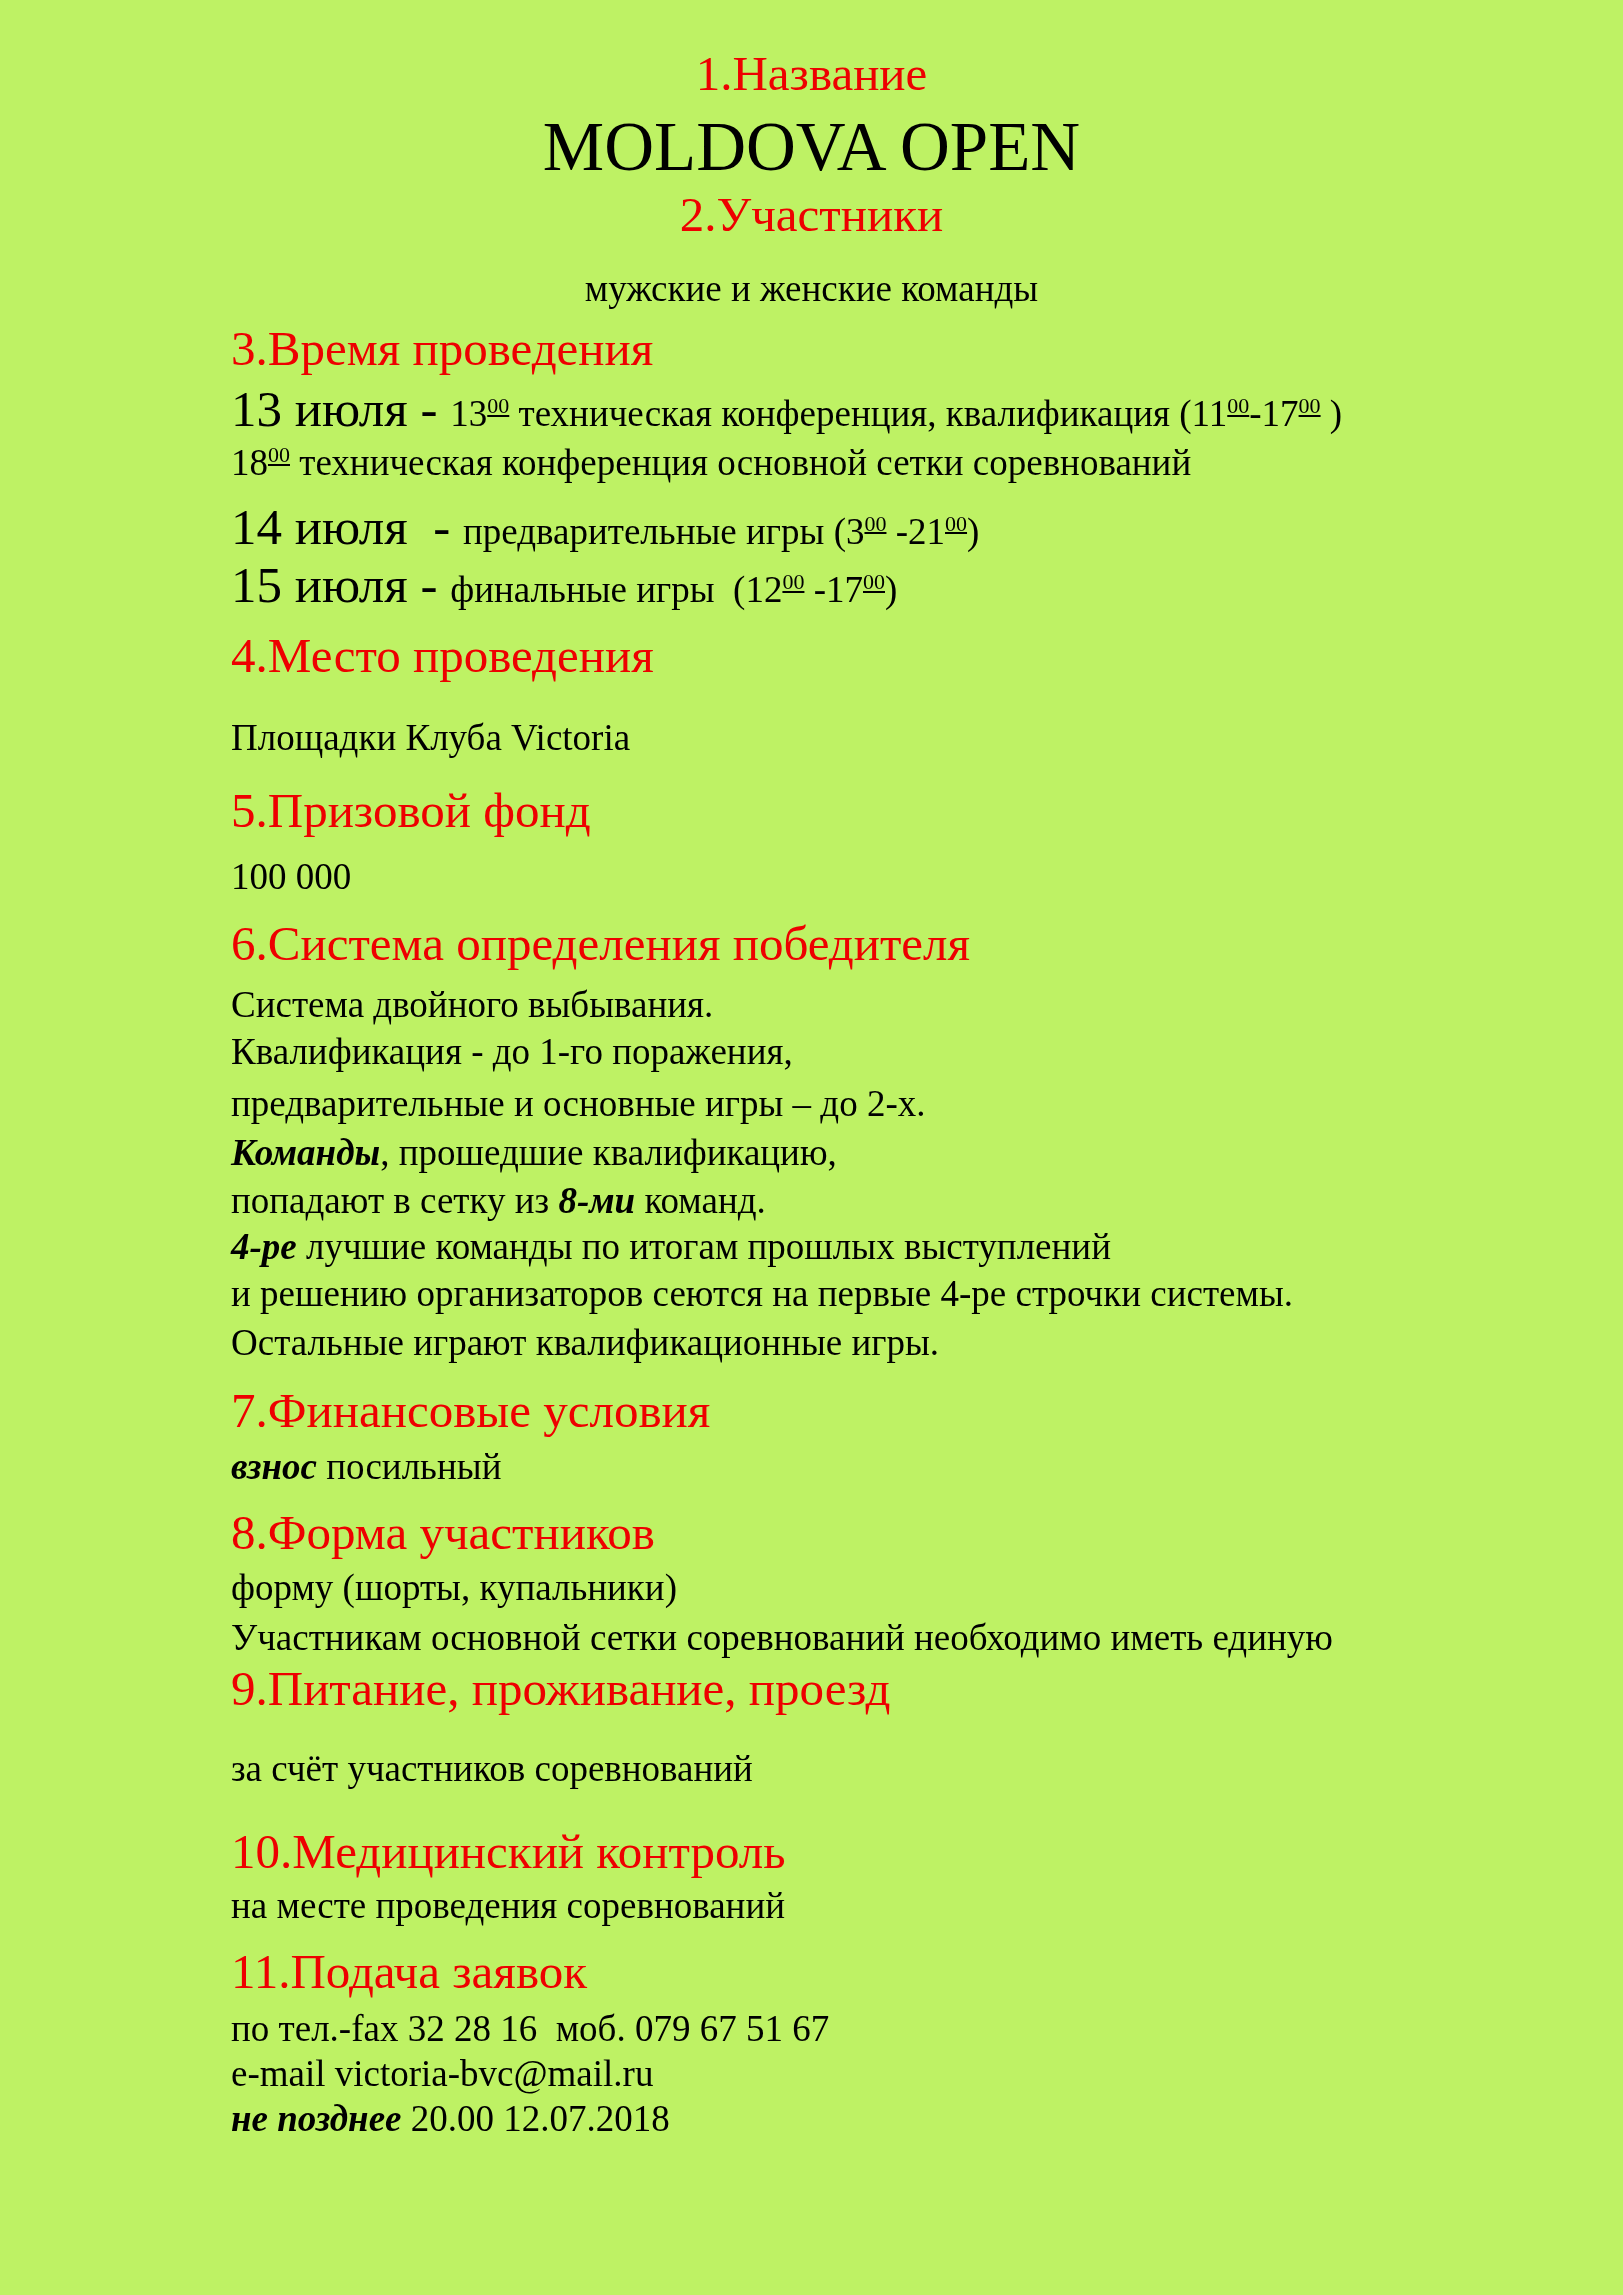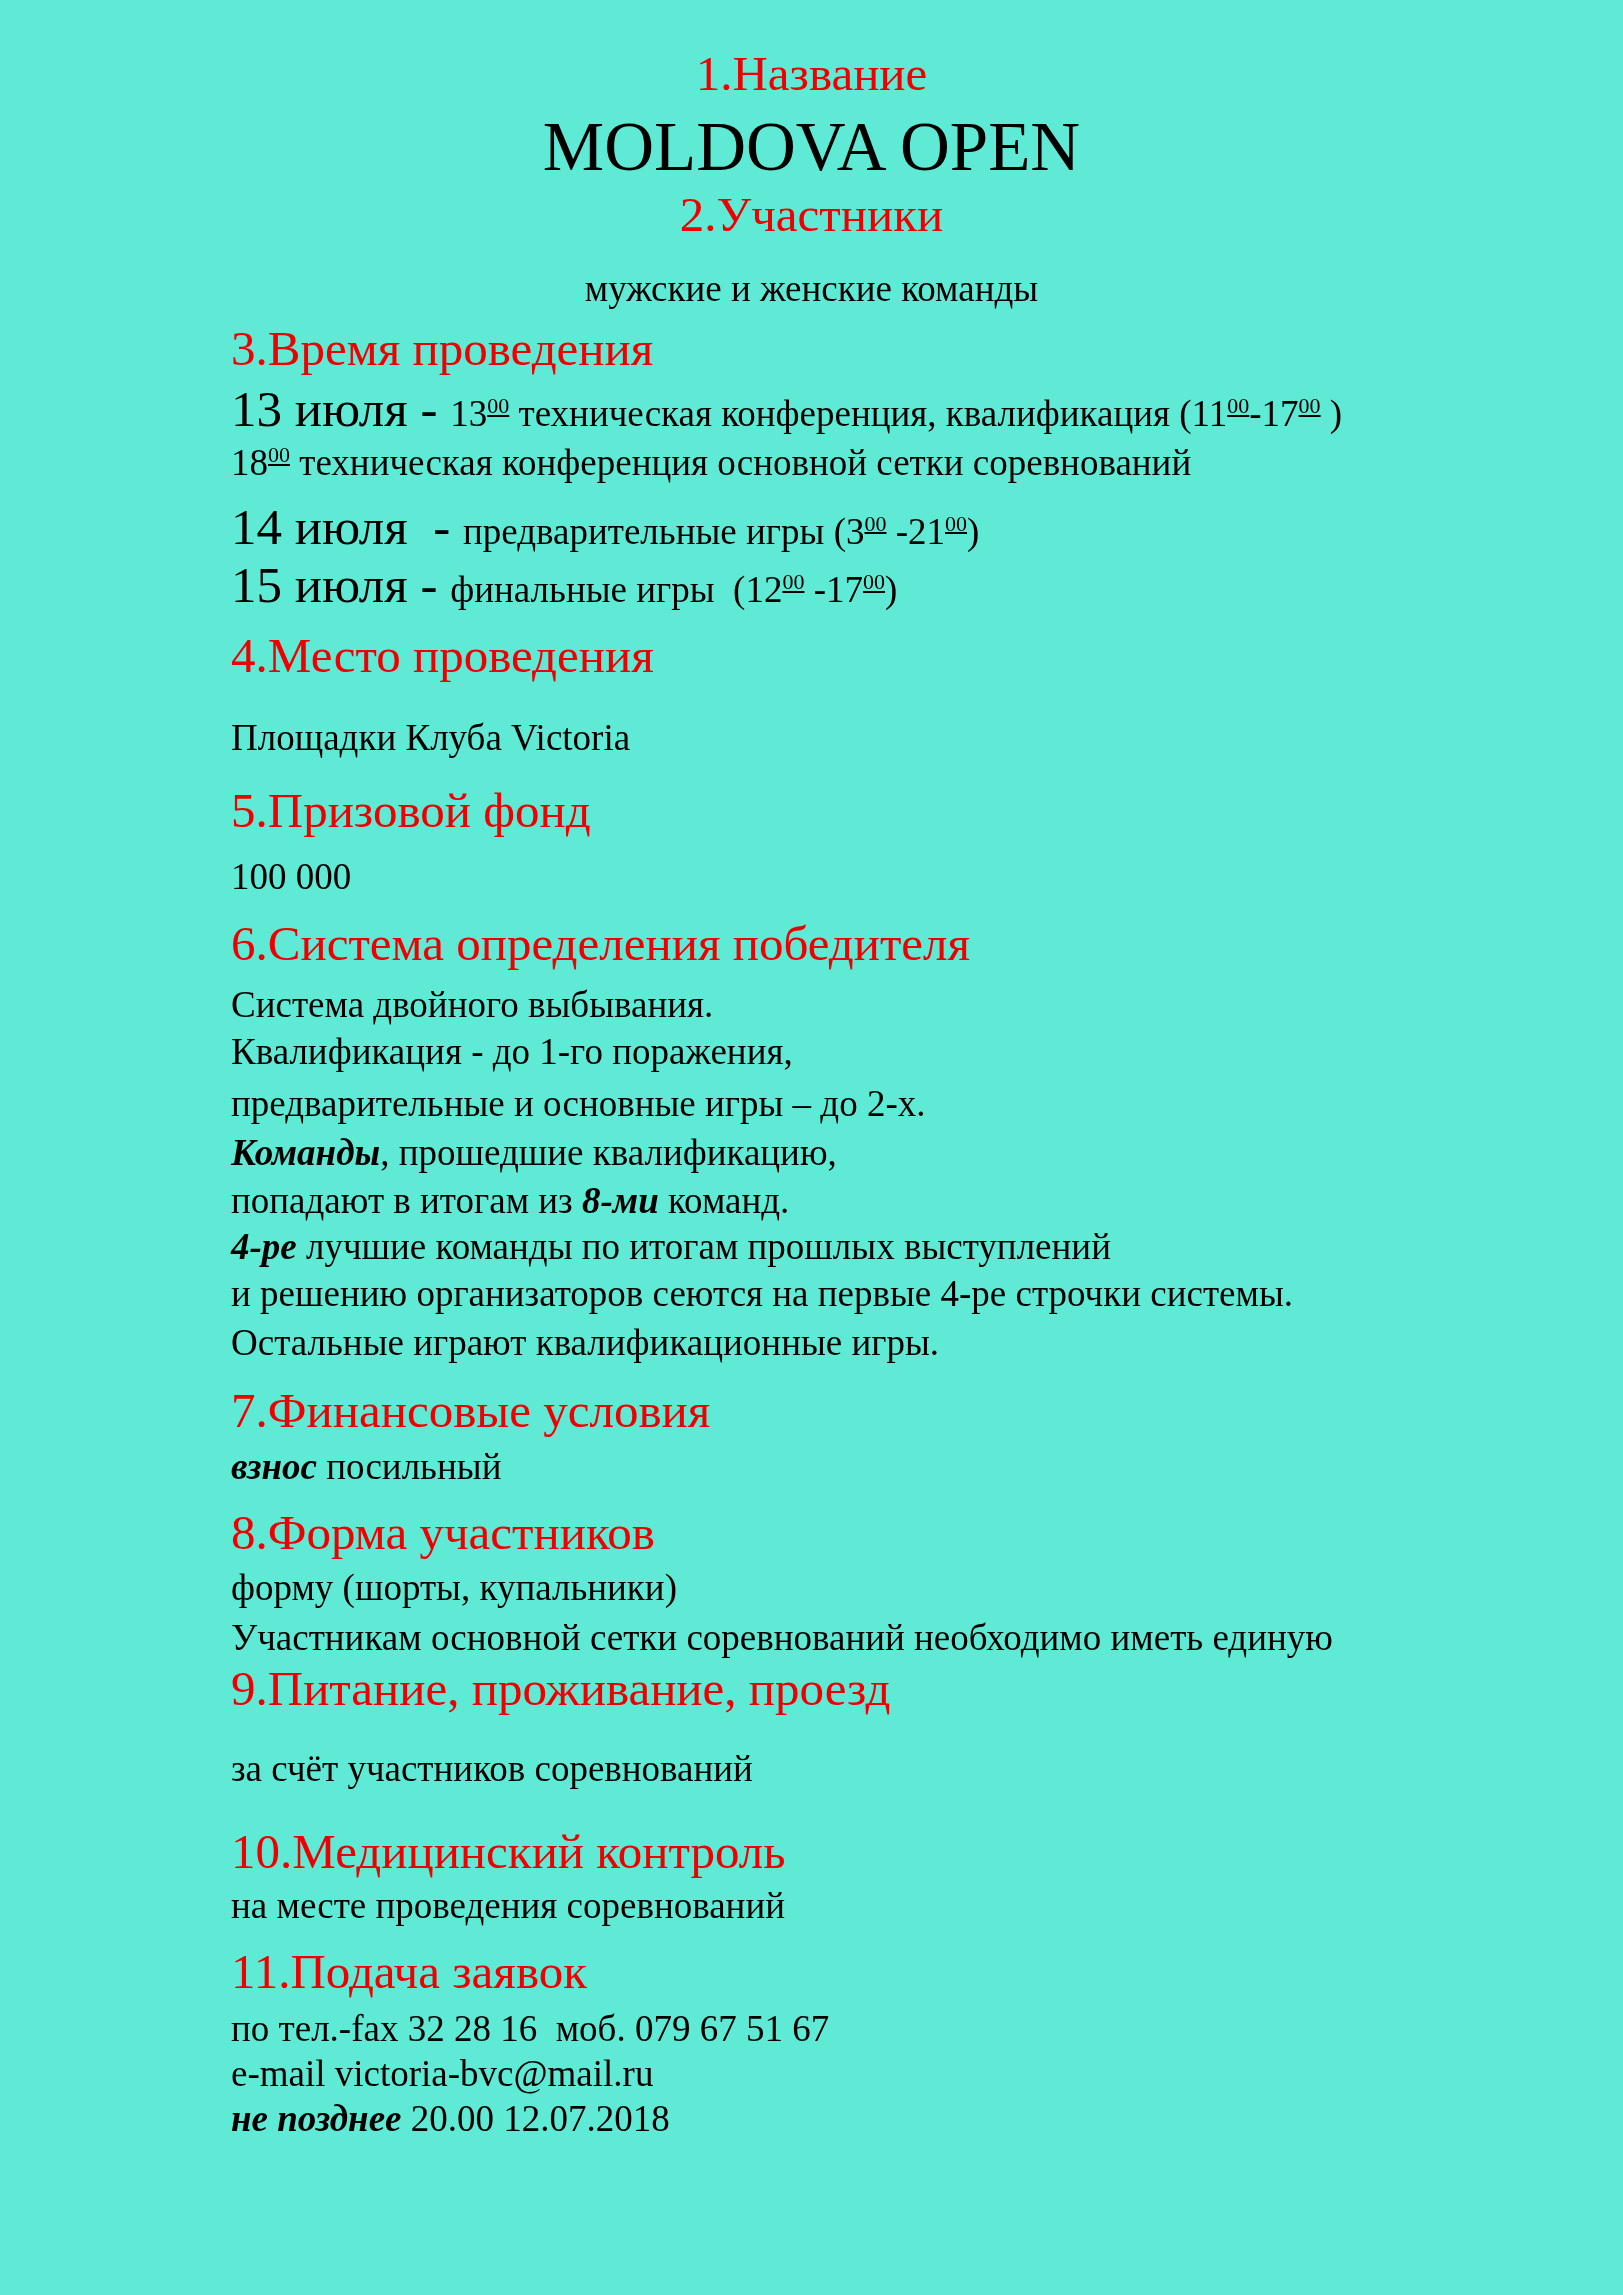--- a/index.html
+++ b/index.html
@@ -1,20 +1,20 @@
 <!DOCTYPE html>
 <html lang="ru" style="--accent: #ee0000;font-size:10.5px"><head>
 <meta charset="utf-8">
 <style>
   html,body { margin:0; padding:0; background:#ffffff; }
   .page {
     position:relative;
     width:1623px; height:2295px;
     margin:0 auto;
-    background:#5eead4;
+    background:#bef264;
     color:#000000;
     font-family:"Liberation Serif","DejaVu Serif",serif;
     overflow:hidden;
   }
   .line   { margin-left:231px; line-height:1.15; font-size:37px; }
   .center { margin-left:0; text-align:center; }
   .h      { font-size:49px; color:var(--accent,#ee0000); }
   .title  { font-size:69px; }
   .big    { font-size:51px; }
   .med    { font-size:37px; }
@@ -45,21 +45,21 @@
   <div class="line med" style="margin-top:33px">Площадки Клуба Victoria</div>
 
   <div class="line h" style="margin-top:23px">5.Призовой фонд</div>
   <div class="line med" style="margin-top:16.3px">100 000</div>
 
   <div class="line h" style="margin-top:18.3px">6.Система определения победителя</div>
   <div class="line med" style="margin-top:11px">Система двойного выбывания.</div>
   <div class="line med" style="margin-top:5.2px">Квалификация - до 1-го поражения,</div>
   <div class="line med" style="margin-top:9.1px">предварительные и основные игры – до 2-х.</div>
   <div class="line med" style="margin-top:6.5px"><span class="b">Команды</span><span>, прошедшие квалификацию,</span></div>
-  <div class="line med" style="margin-top:5.2px"><span>попадают в итогам из </span><span class="b">8-ми</span><span> команд.</span></div>
+  <div class="line med" style="margin-top:5.2px"><span>попадают в сетку из </span><span class="b">8-ми</span><span> команд.</span></div>
   <div class="line med" style="margin-top:3.3px"><span class="b">4-ре</span><span> лучшие команды по итогам прошлых выступлений</span></div>
   <div class="line med" style="margin-top:5.2px">и решению организаторов сеются на первые 4-ре строчки системы.</div>
   <div class="line med" style="margin-top:6.5px">Остальные играют квалификационные игры.</div>
 
   <div class="line h" style="margin-top:18.3px">7.Финансовые условия</div>
   <div class="line med" style="margin-top:6.5px"><span class="b">взнос</span><span> посильный</span></div>
 
   <div class="line h" style="margin-top:16.3px">8.Форма участников</div>
   <div class="line med" style="margin-top:5.2px">форму (шорты, купальники)</div>
   <div class="line med" style="margin-top:7.8px">Участникам основной сетки соревнований необходимо иметь единую</div>

